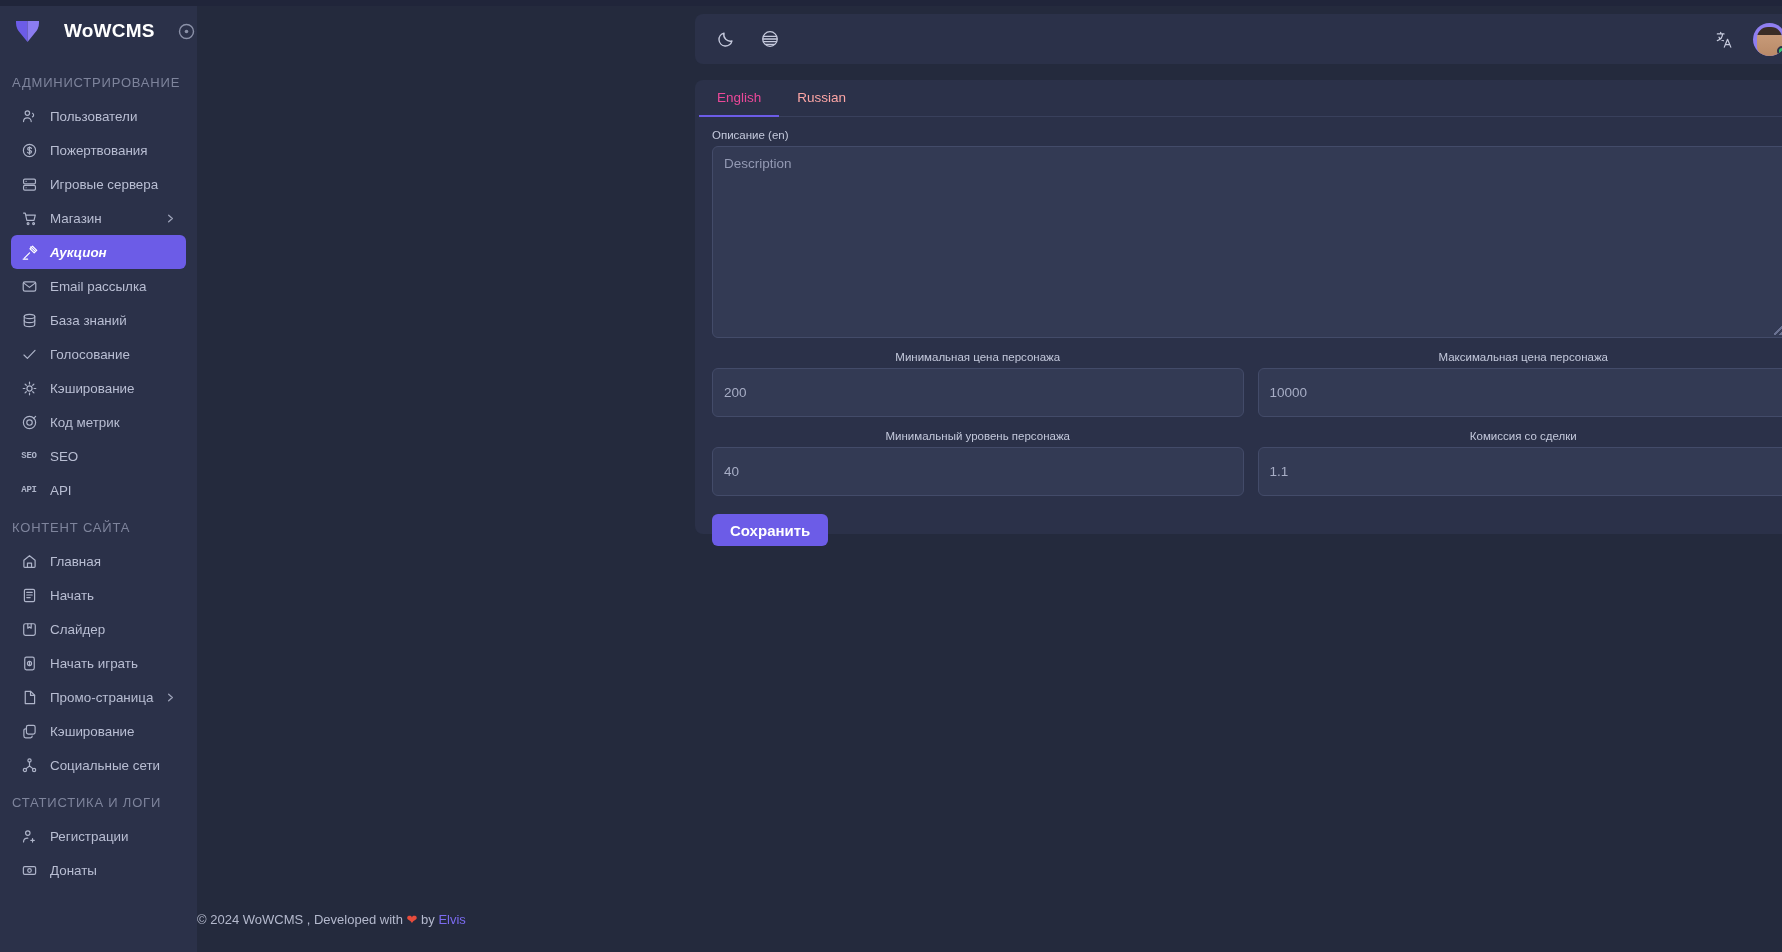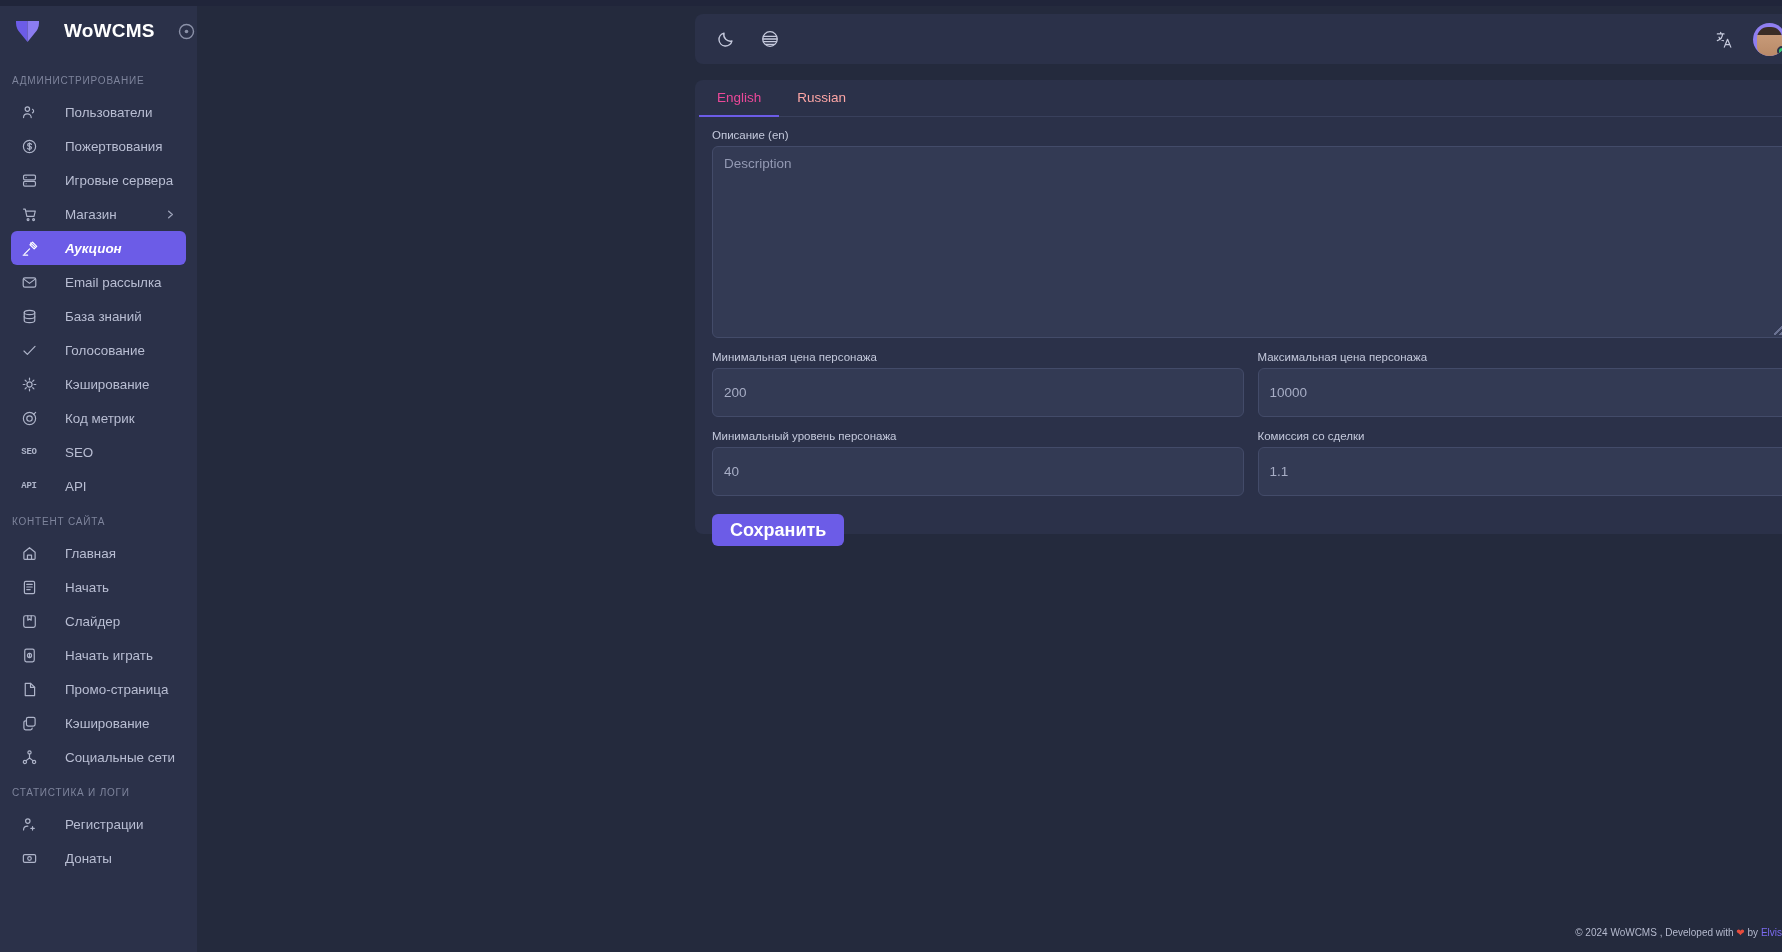--- a/index.html
+++ b/index.html
@@ -27,31 +27,31 @@
   .brand-logo { width: 27px; height: 27px; flex: 0 0 27px; }
   .brand-name {
     font-size: 19px; font-weight: bold; color: #ffffff;
     letter-spacing: 0.2px; flex: 1;
   }
   .brand-toggle {
     width: 17px; height: 17px; flex: 0 0 17px;
     color: #8b91a8; cursor: pointer;
   }
   .nav-section {
-    font-size: 10px; letter-spacing: 0.8px;
+    font-size: 13px; letter-spacing: 0.8px;
     color: #7e849c; text-transform: uppercase;
     padding: 13px 0 9px 12px;
   }
   .nav-item {
     display: flex; align-items: center;
     height: 34px; margin: 0 11px 0 11px;
     padding: 0 9px 0 9px;
     border-radius: 6px;
     color: #b9bed3; font-size: 13.4px;
-    cursor: pointer; gap: 27px;
+    cursor: pointer; gap: 12px;
     position: relative;
   }
   .nav-item + .nav-item { margin-top: 0; }
   .nav-item .ico {
     width: 18px; height: 18px; flex: 0 0 18px;
     display: flex; align-items: center; justify-content: center;
     color: #aeb4c9;
   }
   .nav-item .lbl { flex: 1; white-space: nowrap; }
   .nav-item .chev {
@@ -134,39 +134,39 @@
   .resize-grip {
     position: absolute; right: 2px; bottom: 2px;
     width: 12px; height: 12px;
     background:
       linear-gradient(135deg, transparent 0 45%, #6a7191 45% 55%, transparent 55% 100%),
       linear-gradient(135deg, transparent 0 70%, #6a7191 70% 80%, transparent 80% 100%);
   }
   .row {
     display: flex; gap: 14px; margin-top: 13px;
   }
-  .col { flex: 1; }
+  .col { flex: 1; text-align: center; }
   .input {
     width: 100%; height: 49px;
     background: #333a54; border: 1px solid #434b69;
     border-radius: 6px; color: #a7adc5; font-size: 13.5px;
     padding: 0 11px; display: flex; align-items: center;
     font-family: "Liberation Sans", sans-serif;
   }
   .btn-save {
     margin-top: 18px; height: 32px; padding: 0 18px;
     background: #6c5ce7; color: #fff; border: none; border-radius: 6px;
-    font-size: 18px; font-weight: bold; cursor: pointer;
+    font-size: 15px; font-weight: bold; cursor: pointer;
     font-family: "Liberation Sans", sans-serif;
   }
 
   
   #footer {
-    position: absolute; left: 0; right: 0; bottom: 14px;
-    text-align: right; font-size: 10px; color: #b4b9cd;
+    position: absolute; left: 0; right: 0; bottom: 25px;
+    text-align: left; font-size: 13px; color: #b4b9cd;
   }
   #footer .heart { color: #e74c3c; }
   #footer .author { color: #7b6bf0; }
 
   
   #topstrip {
     position: absolute; top: 0; left: 0; width: 1782px; height: 6px;
     background: #20253a; z-index: 5;
   }
 </style>

